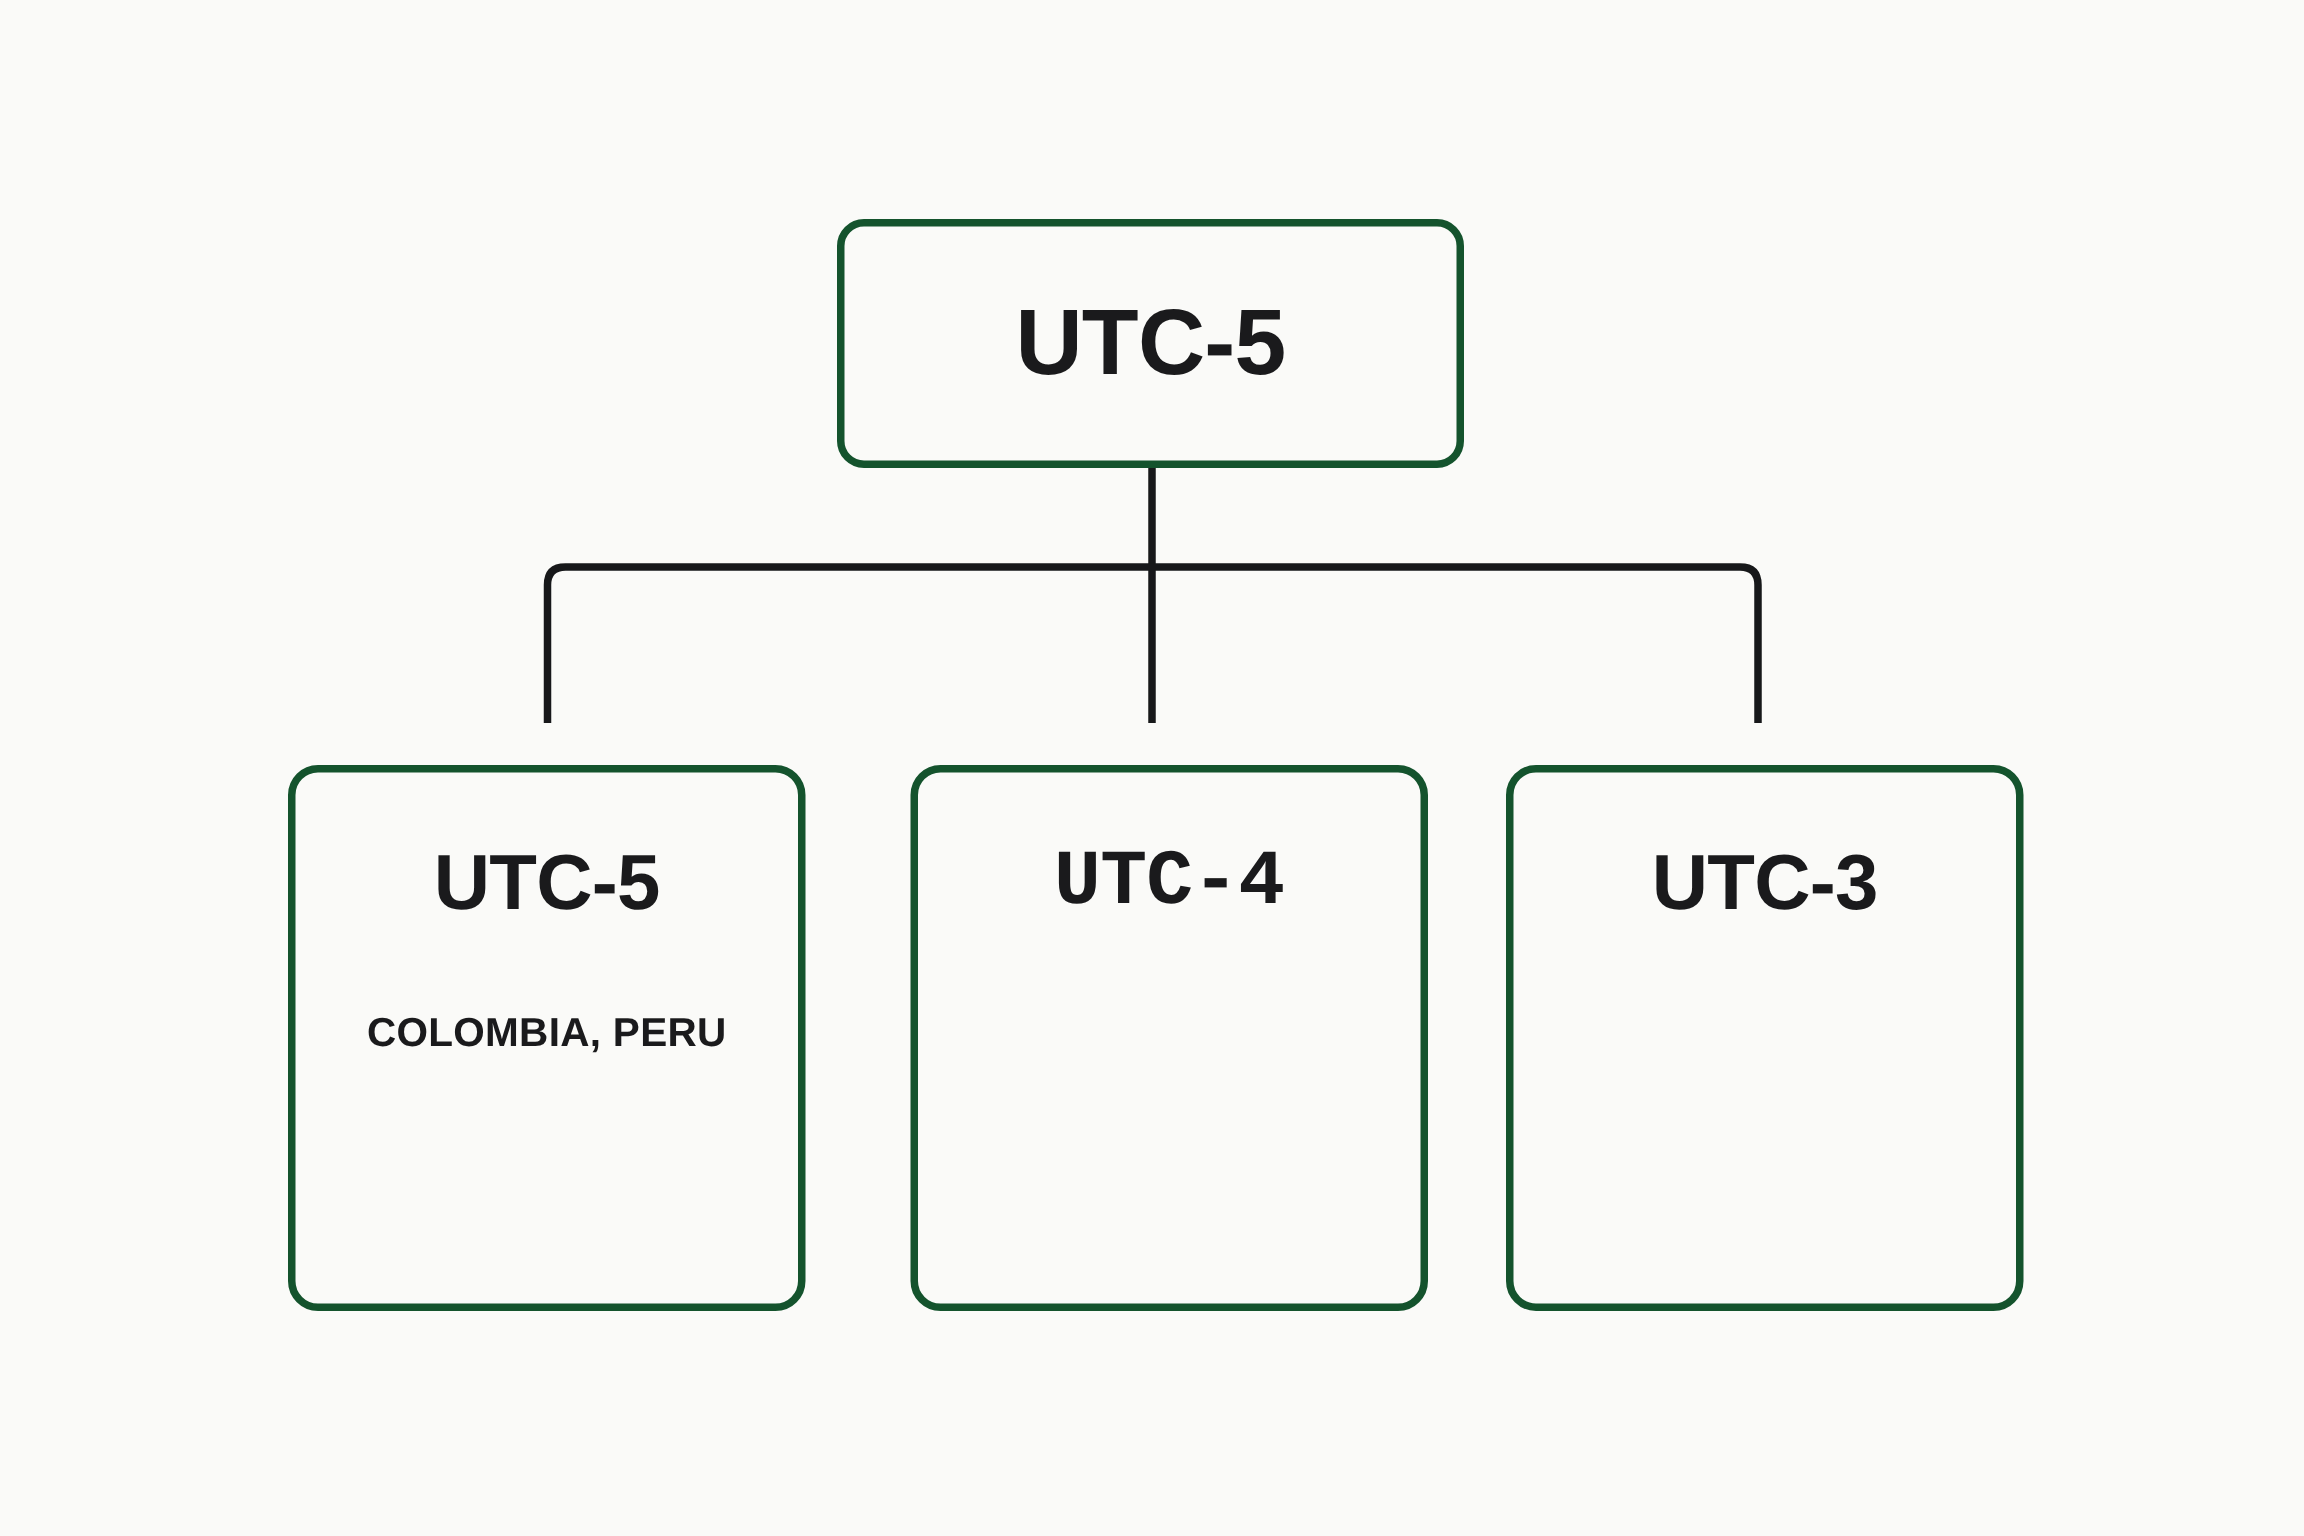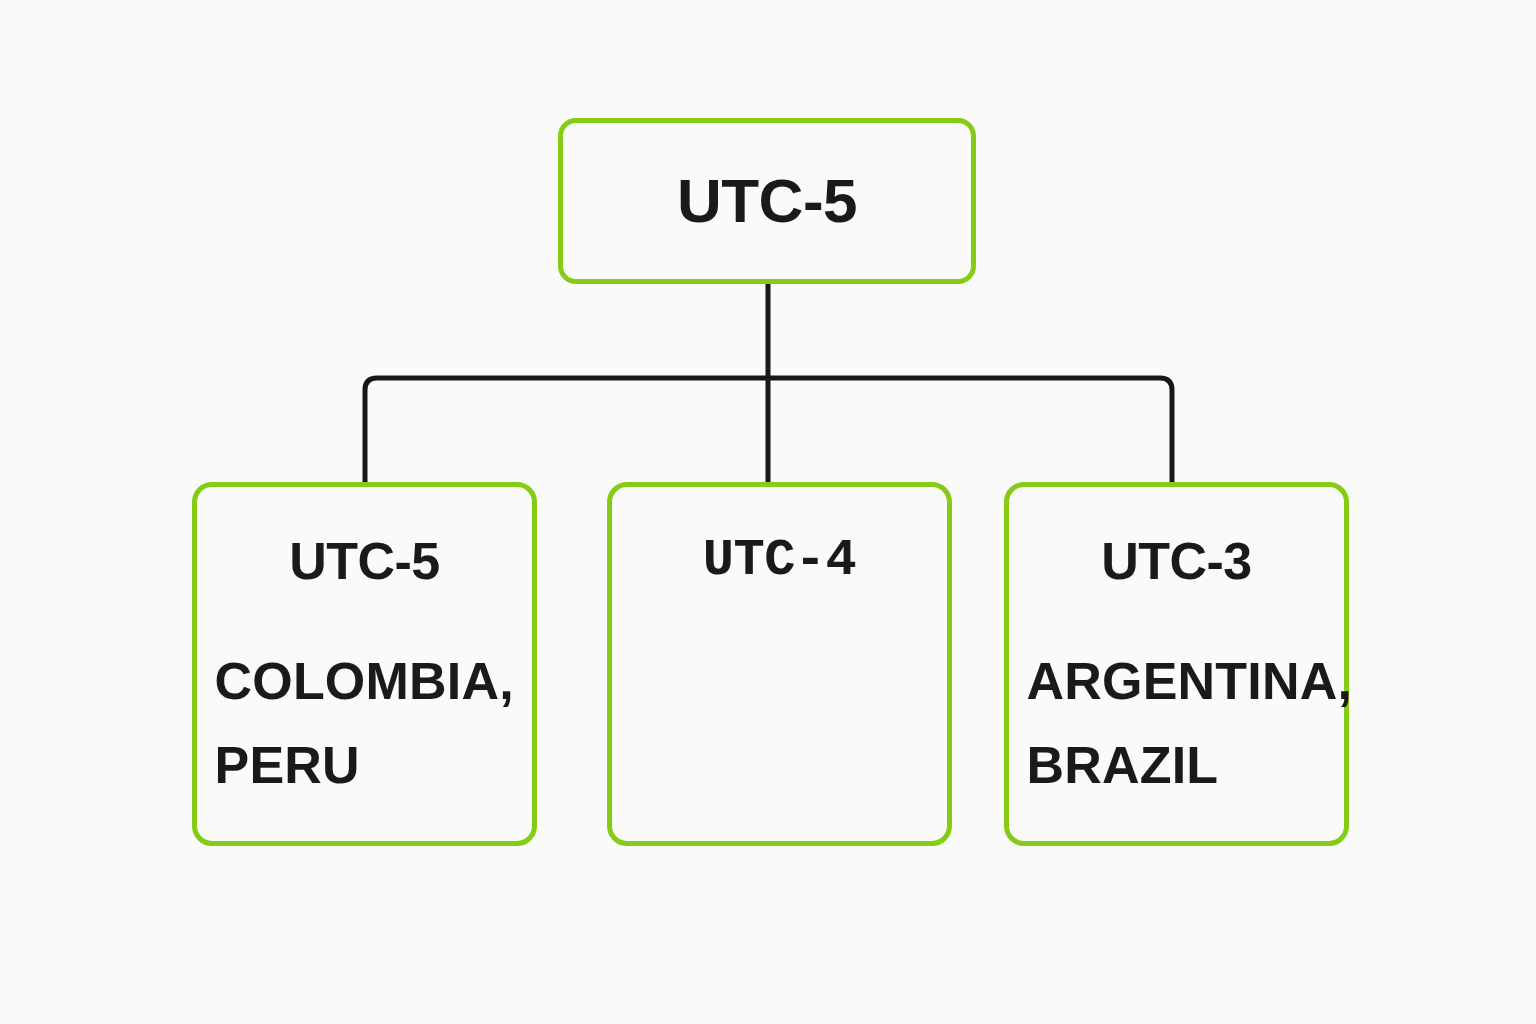--- a/index.html
+++ b/index.html
@@ -29,25 +29,27 @@
     top: 0;
     width: 1536px;
     height: 1024px;
     pointer-events: none;
   }
 
   .node {
     position: absolute;
     box-sizing: border-box;
     background: #fafaf8;
-    border: 5px solid #84cc16;
+    border: 5px solid #14532d;
     display: flex;
     flex-direction: column;
     align-items: center;
     justify-content: center;
+    text-align: center;
+    margin-top: 28px;
   }
 
   .node-root {
     left: 558px;
     top: 118px;
     width: 418px;
     height: 166px;
     border-radius: 18px;
   }
 
@@ -75,21 +77,21 @@
   .child-title {
     font-size: 52px;
     font-weight: bold;
     color: #1a1a1c;
     letter-spacing: -0.5px;
     line-height: 1;
     margin-top: 10px;
   }
 
   .child-body {
-    font-size: 52px;
+    font-size: 27px;
     font-weight: bold;
     color: #1a1a1c;
     line-height: 1.62;
     letter-spacing: 0.2px;
     margin-top: 52px;
     padding: 0 14px;
     max-width: 300px;
   }
 </style>
 </head>
@@ -113,16 +115,15 @@
     <div class="child-title">UTC-5</div>
     <div class="child-body">COLOMBIA, PERU</div>
   </div>
 
   <div class="node node-child" id="node-child-2">
     <div class="child-title">UTC-4</div>
   </div>
 
   <div class="node node-child" id="node-child-3">
     <div class="child-title">UTC-3</div>
-    <div class="child-body">ARGENTINA, BRAZIL</div>
   </div>
 
 </div>
 
 </body></html>

